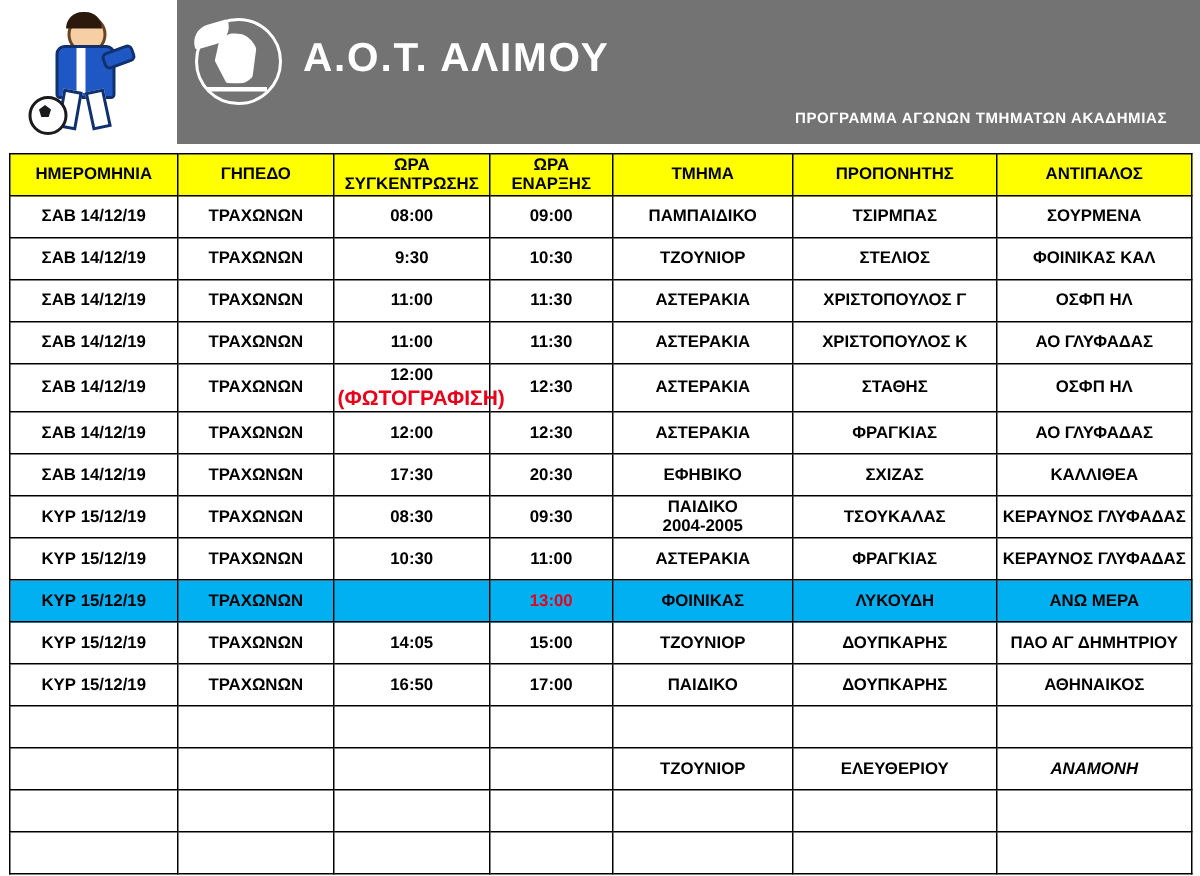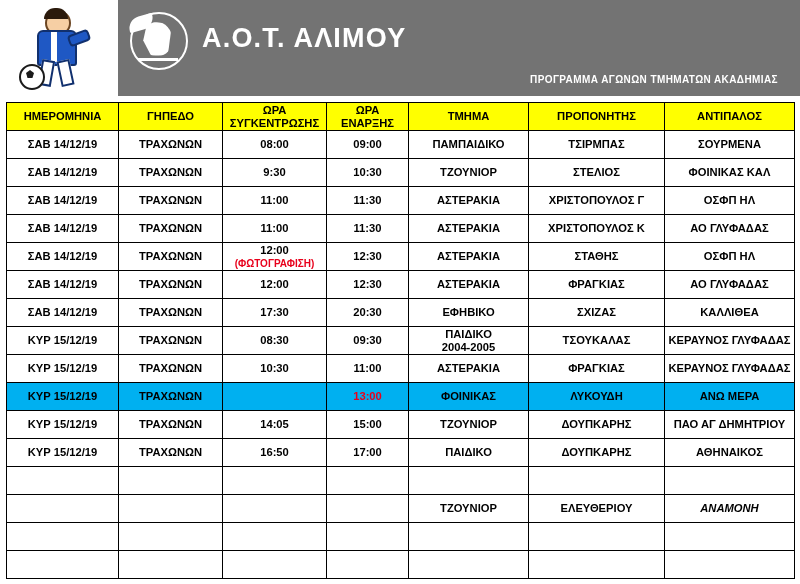--- a/index.html
+++ b/index.html
@@ -118,21 +118,21 @@
   .col-coach  { width: 136px; }
   .col-opp    { width: 130px; }
 
   td.start-time { color: #e8001b; }
   tr.highlight td { background: #00b0f0; }
   tr.highlight td.start-time { color: #e8001b; text-align: center; }
   td.pending { color: #e8001b; font-style: italic; }
   .photo-note {
     display: block;
     color: #e8001b;
-    font-size: 10px;
+    font-size: 14px;
     font-weight: bold;
     margin-top: 1px;
   }
   tr.empty td { height: 28px; }
 
   
   .crest .c-ball {
     position: absolute;
     left: 6px; bottom: 2px;
     width: 22px; height: 22px;

